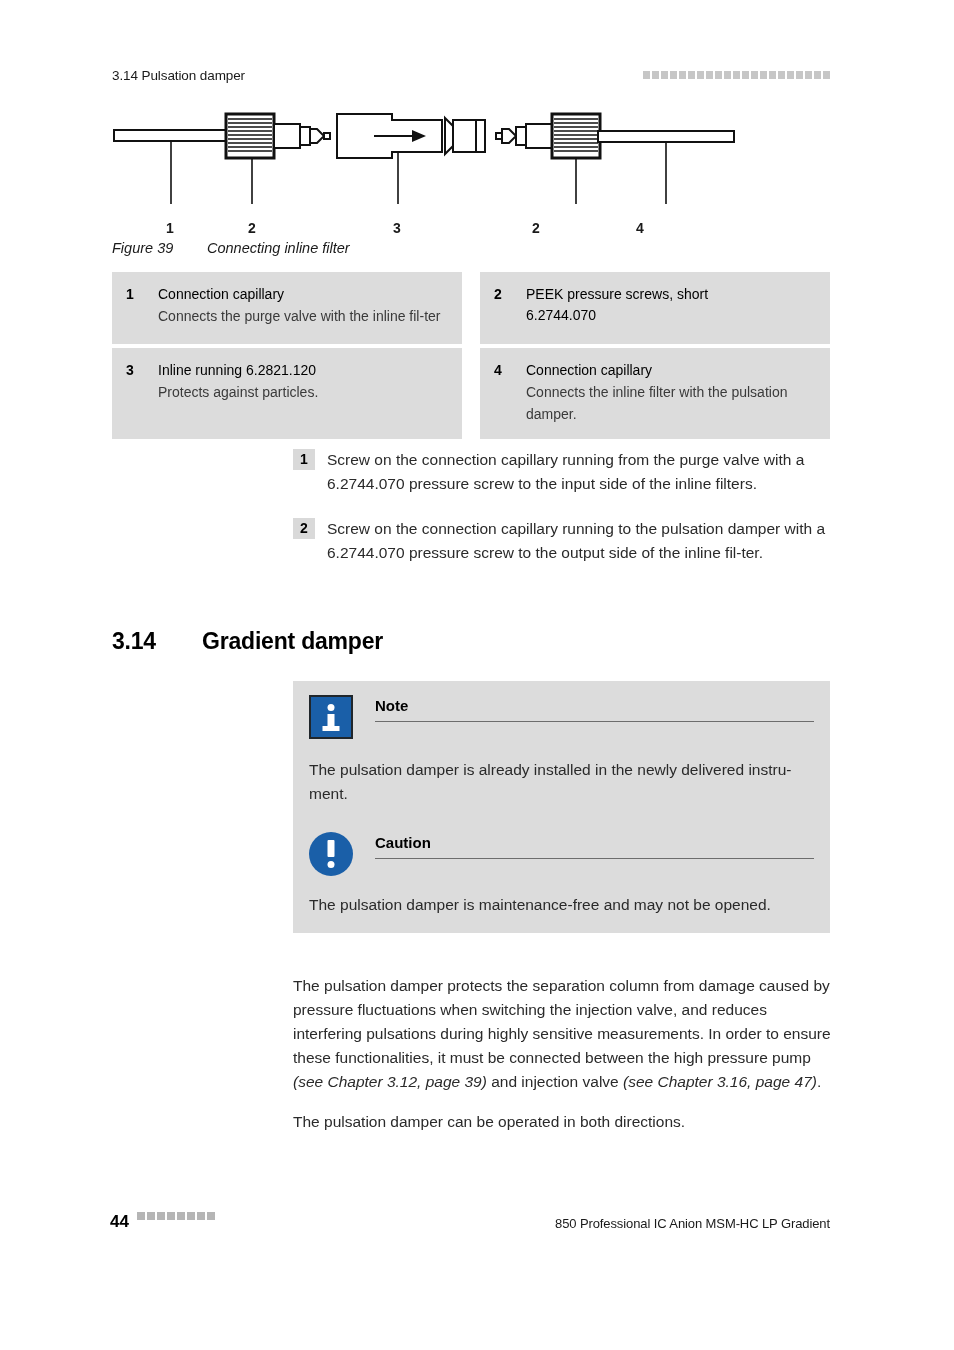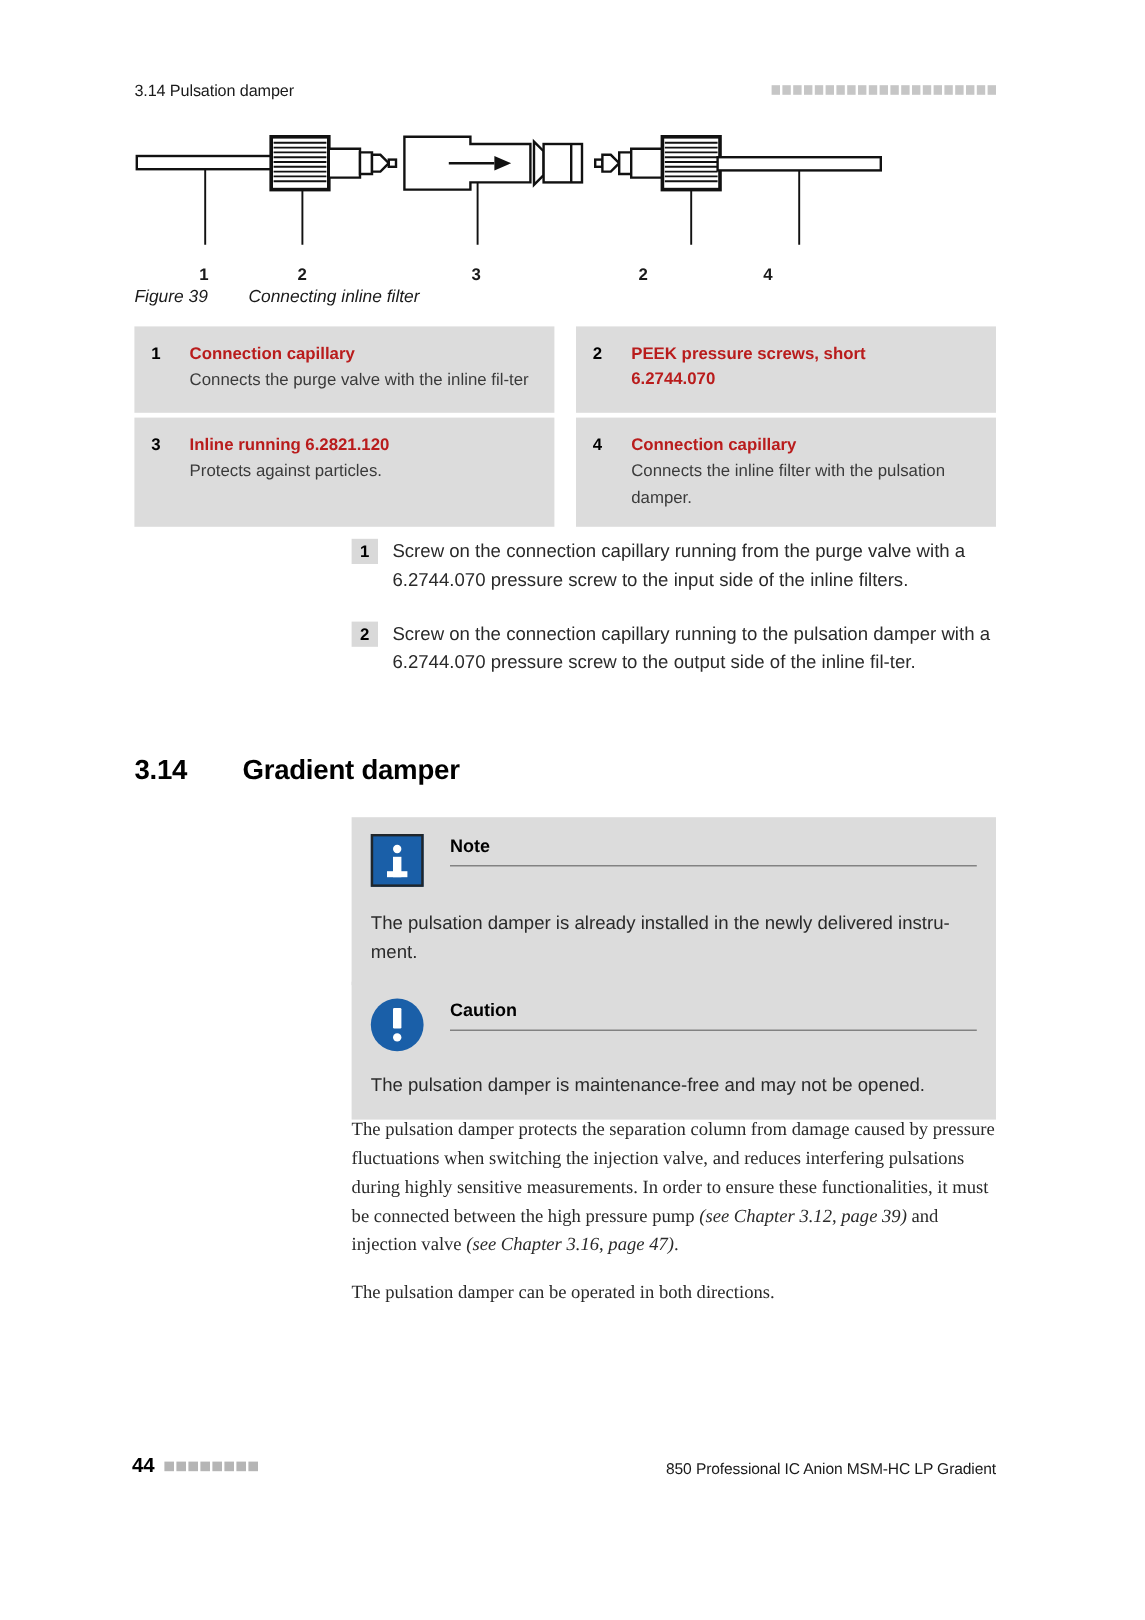--- a/index.html
+++ b/index.html
@@ -84,24 +84,24 @@
   .legend-num {
     font-weight: bold;
     font-size: 14px;
     width: 32px;
     flex: 0 0 32px;
     color: #000;
     line-height: 1.5;
   }
   .legend-body { flex: 1 1 auto; }
   .legend-title {
-    font-weight: bold;
+    font-weight: normal;
     font-size: 14px;
     line-height: 1.5;
-    color: #b91c1c;
+    color: #000000;
   }
   .legend-desc {
     font-size: 14px;
     line-height: 1.55;
     color: #3a3a3a;
     margin-top: 1px;
   }
 
   
   .steps {
@@ -254,39 +254,38 @@
     line-height: 1.52;
     color: #2a2a2a;
     margin-top: 19px;
   }
   .callout-caution .callout-body { margin-top: 17px; }
 
   
   .body-text {
     position: absolute;
     left: 293px;
-    top: 930px;
+    top: 974px;
     width: 540px;
-    font-family: Liberation Serif, serif;
   }
   .body-text p {
     margin: 0 0 16px 0;
     font-size: 15.5px;
     line-height: 1.55;
     color: #2a2a2a;
   }
   .body-text i { font-style: italic; }
 
   
   .footer-page {
     position: absolute;
     left: 110px;
     top: 1212px;
     display: flex;
-    align-items: center;
+    align-items: flex-start;
   }
   .footer-num {
     font-size: 17px;
     font-weight: bold;
     color: #000;
     margin-right: 8px;
   }
   .footer-squares { display: flex; gap: 2px; }
   .footer-squares i {
     display: block;

